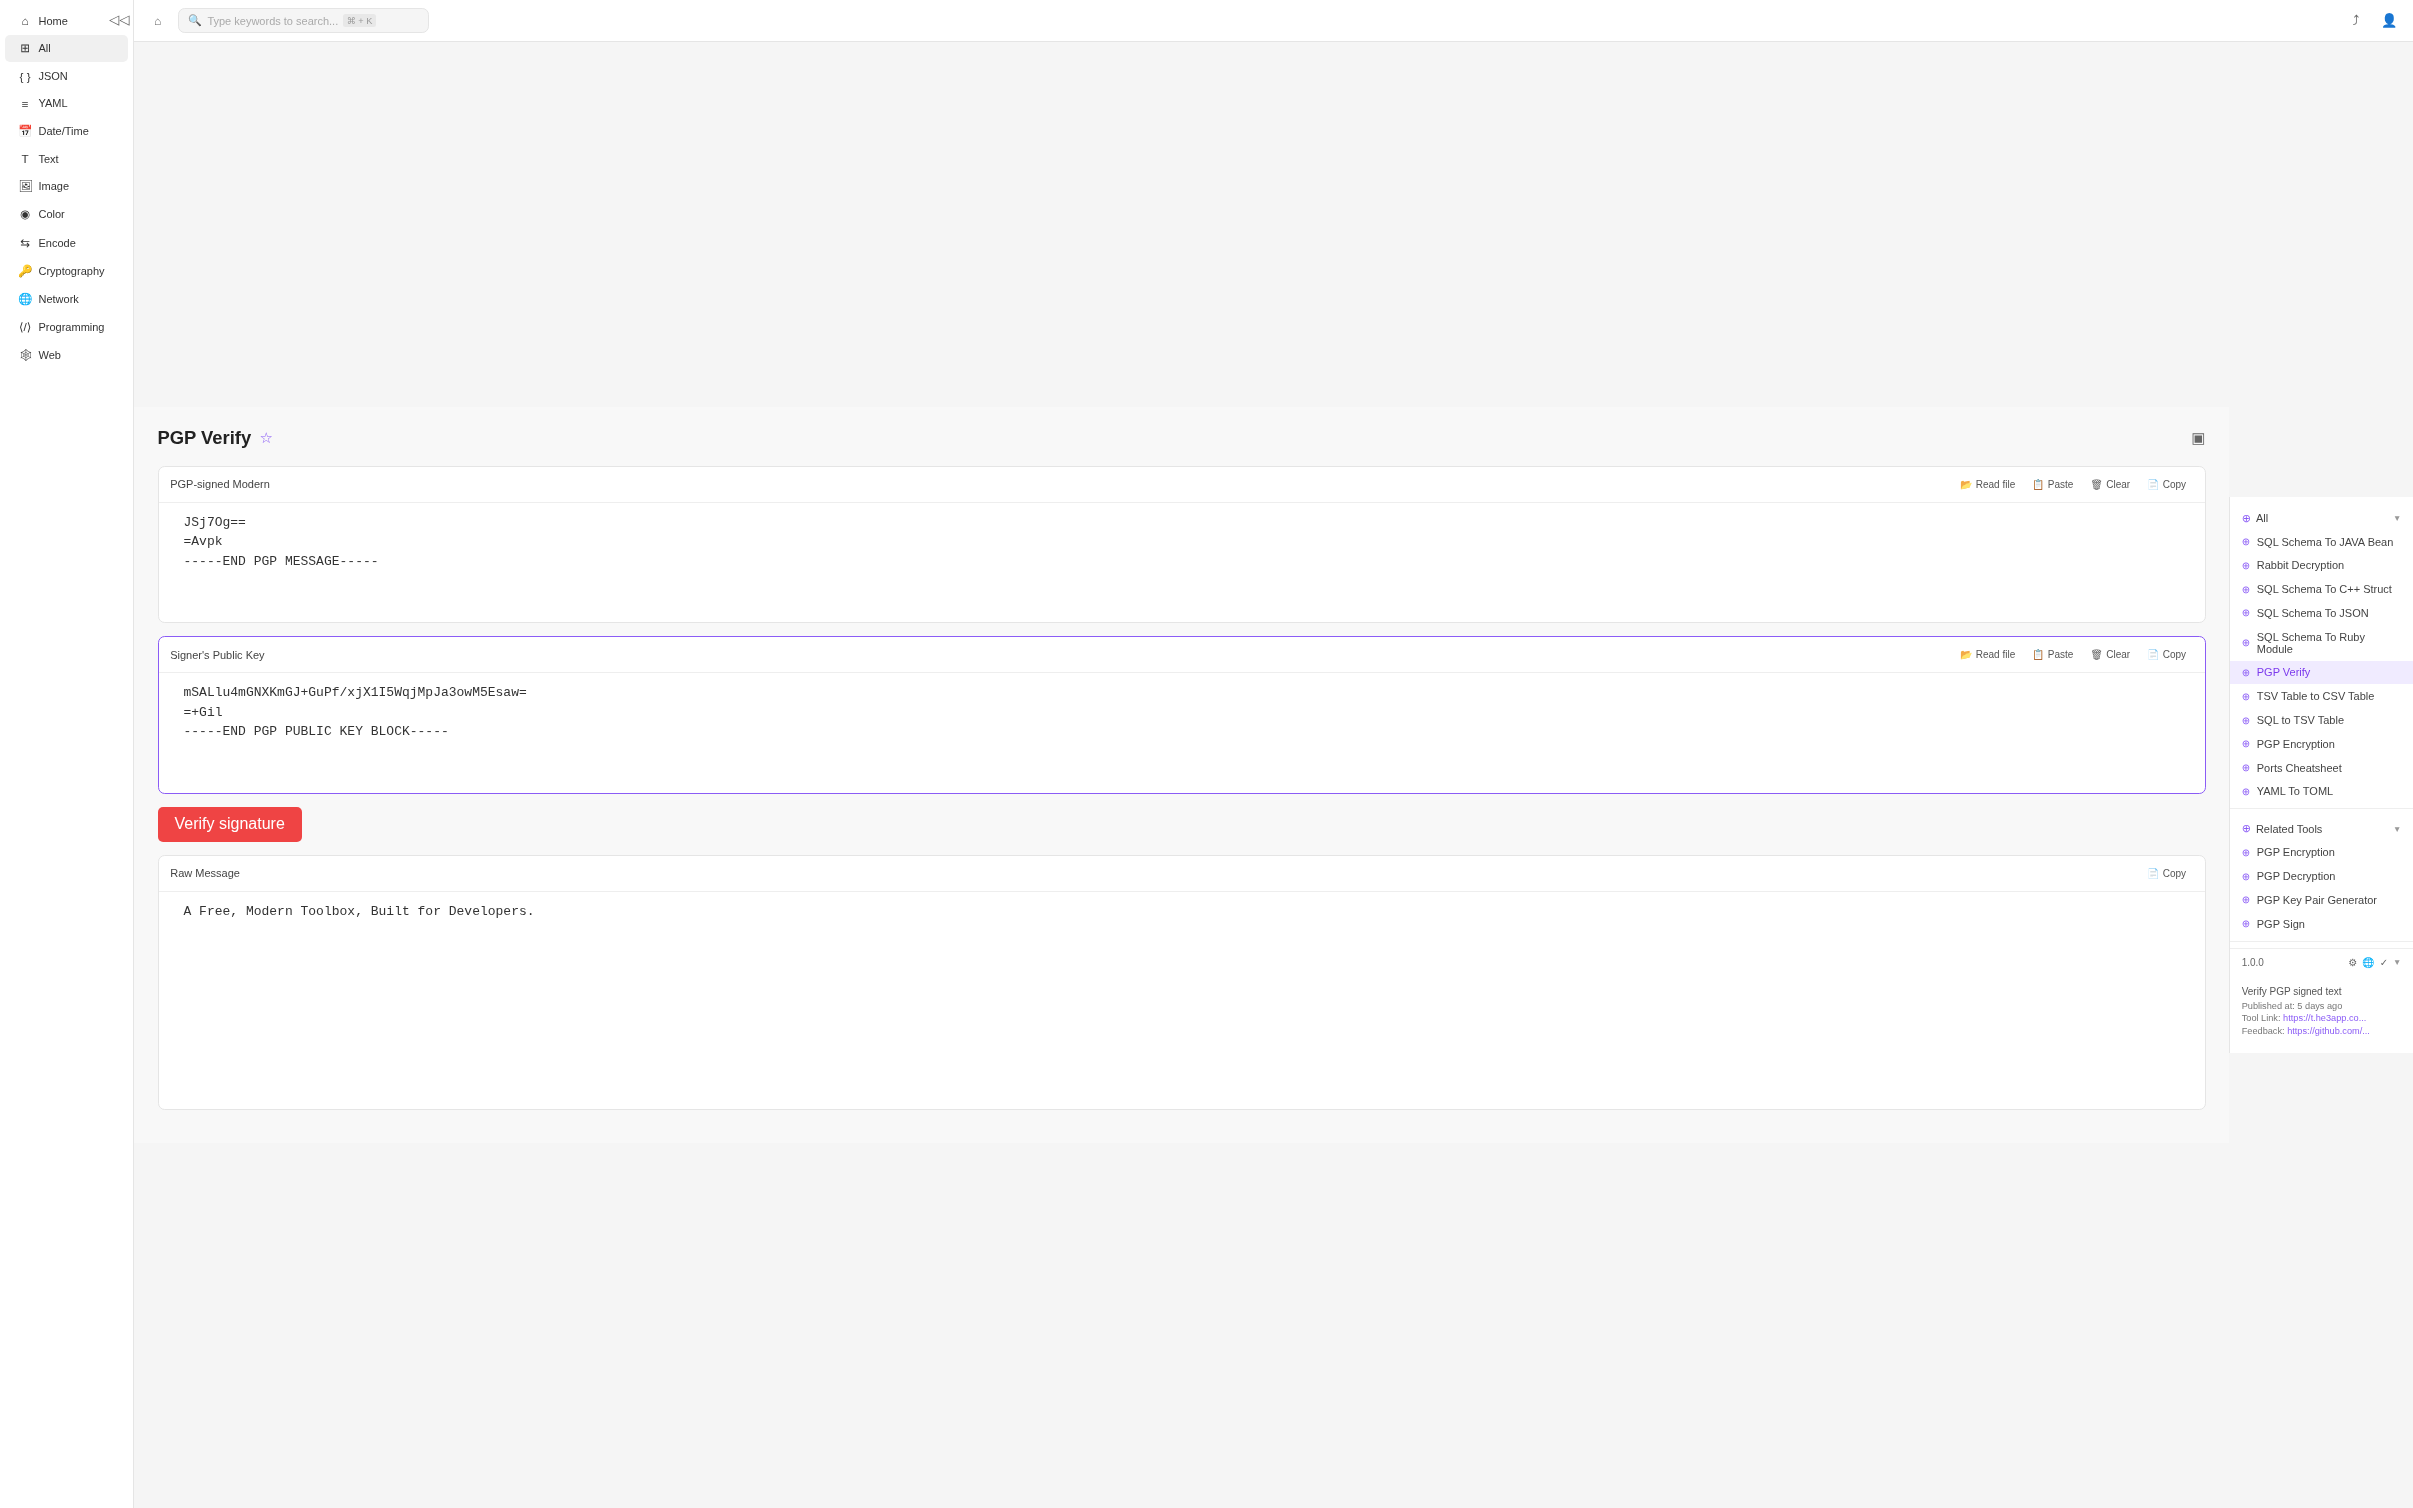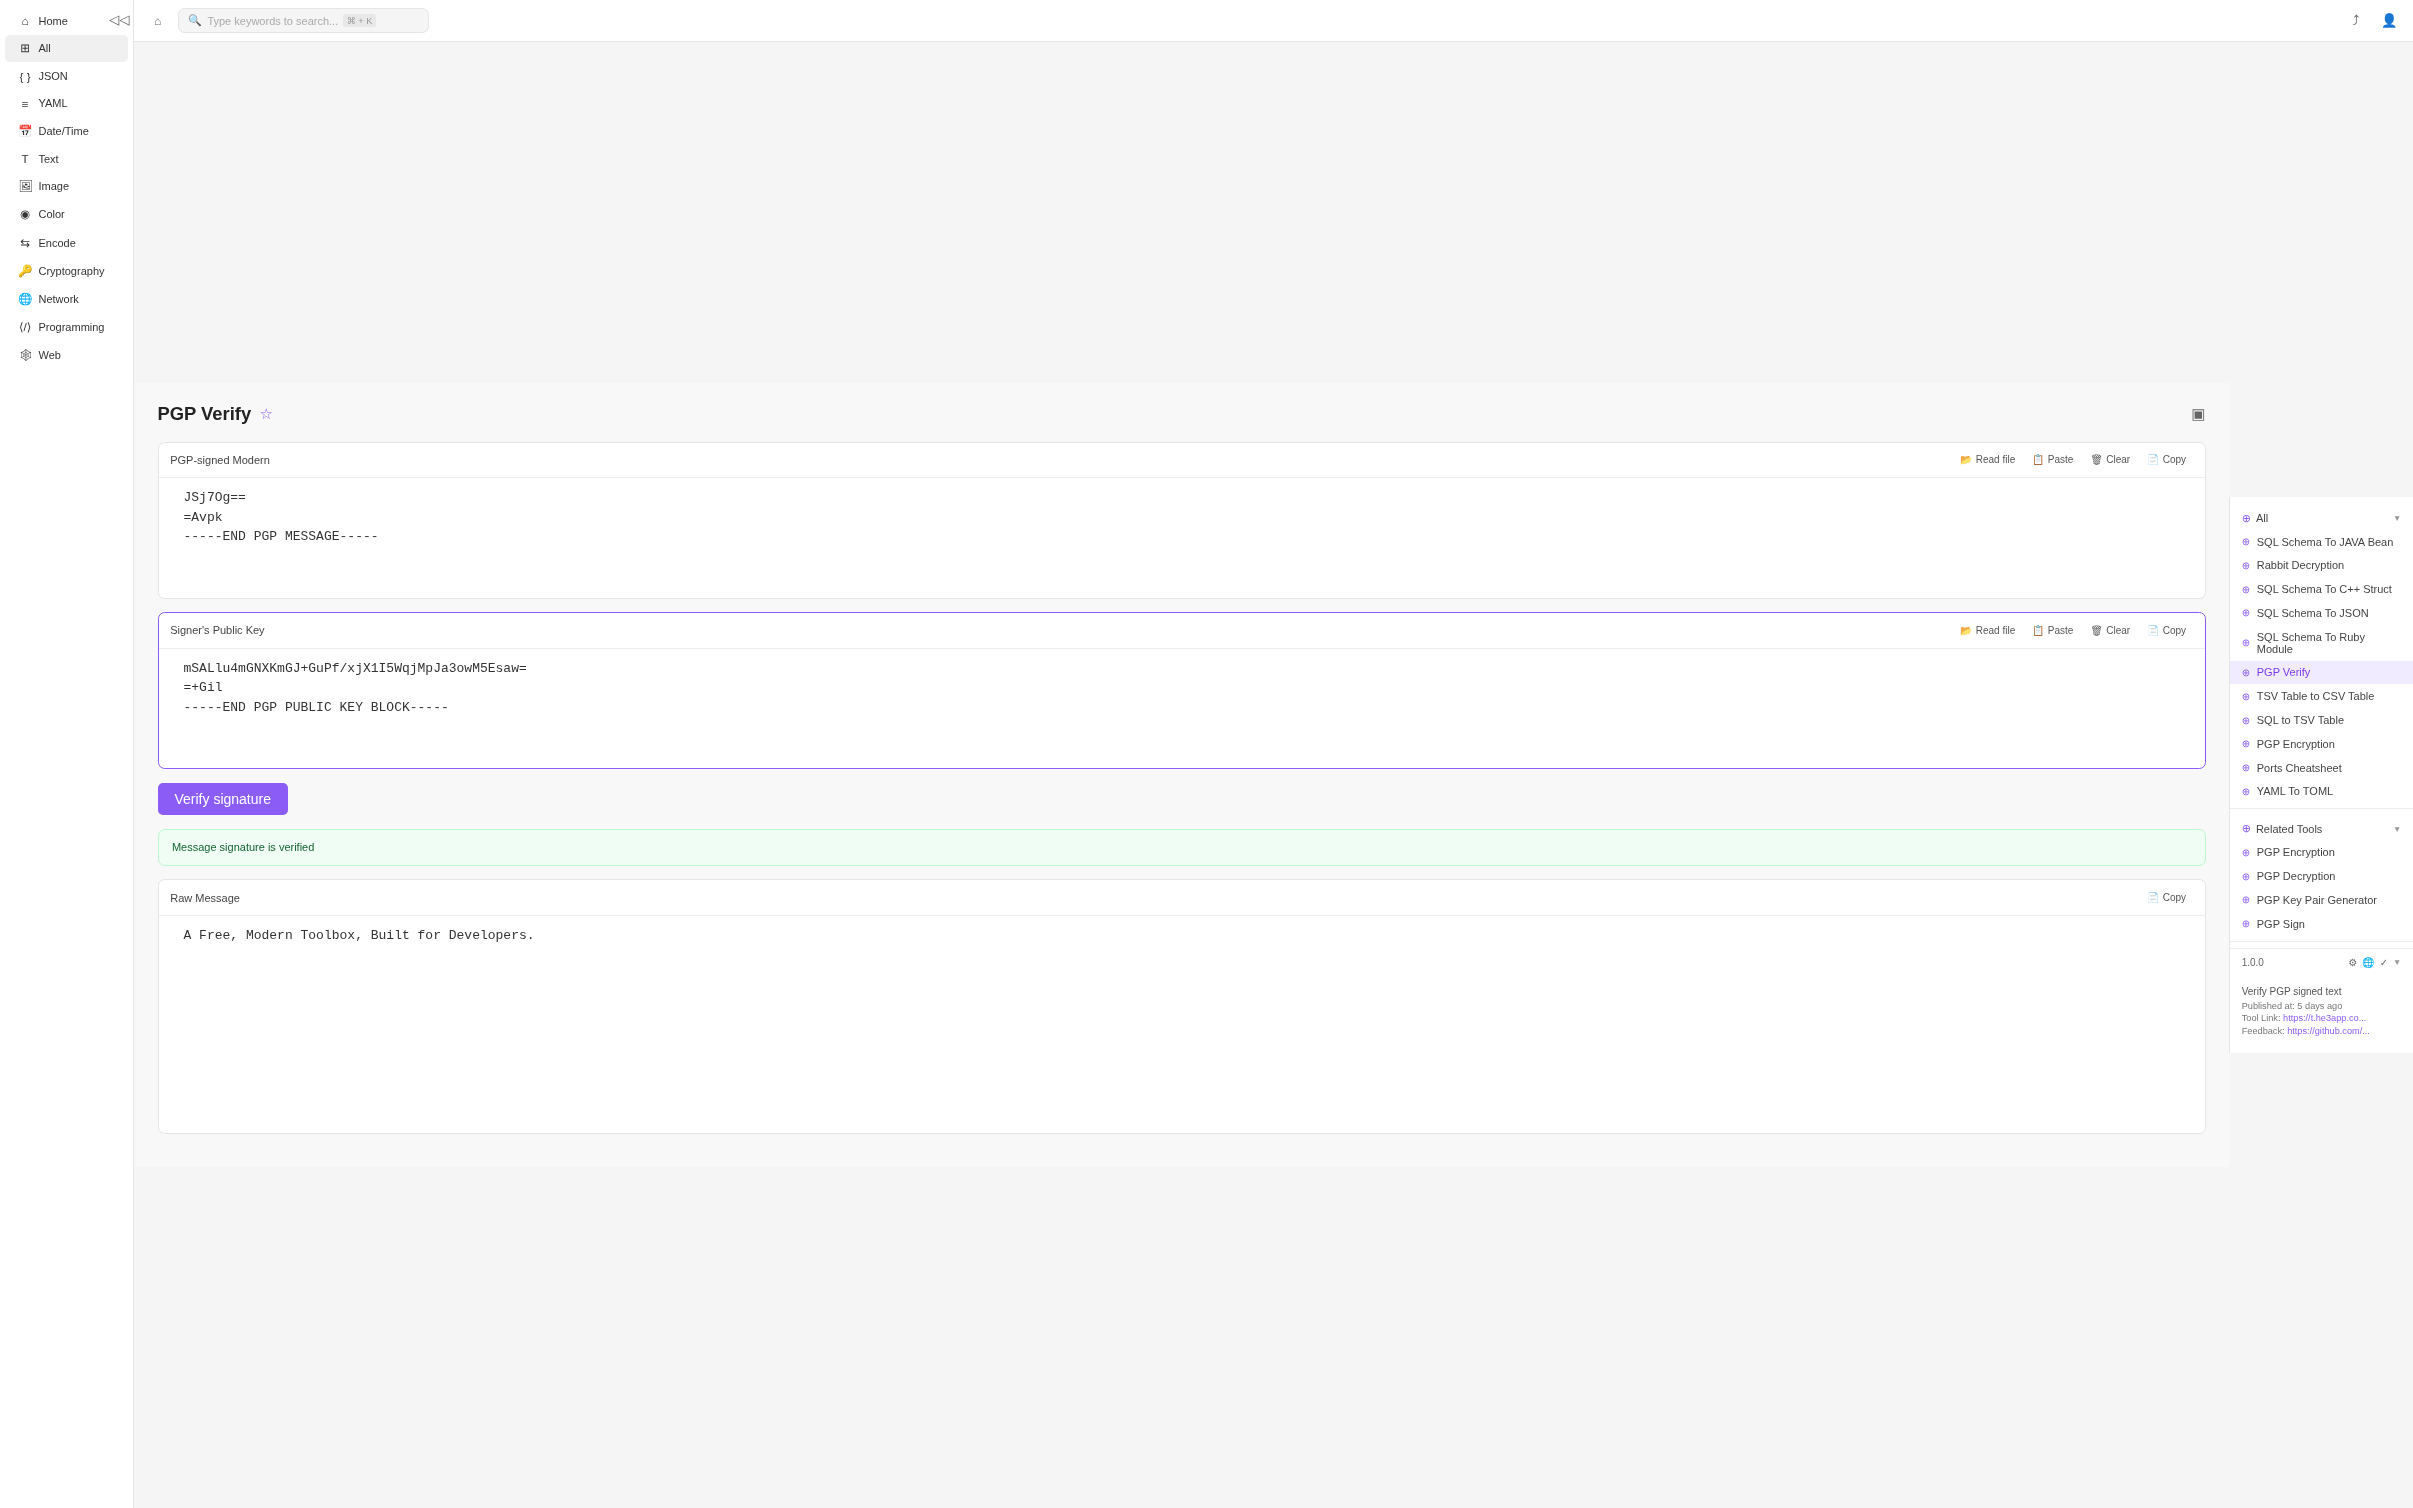--- a/index.html
+++ b/index.html
@@ -36,21 +36,21 @@
     .panel-header { display: flex; align-items: center; justify-content: space-between; padding: 8.4px 11.7px; border-bottom: 0.8px solid #eee; }
     .panel-label { font-size: 11px; font-weight: 500; color: #444; }
     .panel-actions { display: flex; gap: 3.4px; align-items: center; }
     .panel-btn { display: flex; align-items: center; gap: 3.4px; padding: 3.4px 6.7px; border-radius: 4.2px; border: none; background: none; cursor: pointer; color: #555; font-size: 10px; }
     .panel-btn .btn-icon { font-size: 10px; }
 
     textarea { width: 100%; border: none; outline: none; resize: none; font-family: 'Courier New', monospace; font-size: 13px; color: #333; padding: 10px 25px; background: transparent; line-height: 1.5; }
 
     .signer-panel { border: 1.7px solid #8b5cf6 !important; border-radius: 6.7px; }
 
-    .verify-btn { background: #8b5cf6; color: #fff; border: none; border-radius: 5px; padding: 8.4px 17px; font-size: 14px; font-weight: 500; cursor: pointer; margin-bottom: 13.4px; }
+    .verify-btn { background: #ef4444; color: #fff; border: none; border-radius: 5px; padding: 8.4px 17px; font-size: 16px; font-weight: 500; cursor: pointer; margin-bottom: 13.4px; }
 
     .result-panel { background: #f0fdf4; border: 0.8px solid #bbf7d0; border-radius: 6.7px; padding: 11.7px 13.4px; margin-bottom: 13.4px; color: #166534; font-size: 11px; }
 
     .raw-panel .panel-header { border-bottom: 0.8px solid #eee; }
 
     
     .right-sidebar { width: 184px; background: #fff; border-left: 0.8px solid #e5e5e5; overflow-y: auto; padding: 6.7px 0; flex-shrink: 0; }
     .rs-section { padding: 0; }
     .rs-section-header { display: flex; align-items: center; justify-content: space-between; padding: 8.4px 11.7px 5px; cursor: pointer; }
     .rs-section-title { font-size: 11px; font-weight: 500; color: #444; display: flex; align-items: center; gap: 5px; }
@@ -215,23 +215,20 @@
         <textarea rows="5" style="">mSALlu4mGNXKmGJ+GuPf/xjX1I5WqjMpJa3owM5Esaw=
 =+Gil
 -----END PGP PUBLIC KEY BLOCK-----
 </textarea>
       </div>
 
       
       <button class="verify-btn">Verify signature</button>
 
       
-      <div class="result-panel">
-        <span>Message signature is verified</span>
-      </div>
 
       
       <div class="panel raw-panel">
         <div class="panel-header">
           <span class="panel-label">Raw Message</span>
           <div class="panel-actions">
             <button class="panel-btn">
               <span class="btn-icon">📄</span>
               <span>Copy</span>
             </button>

